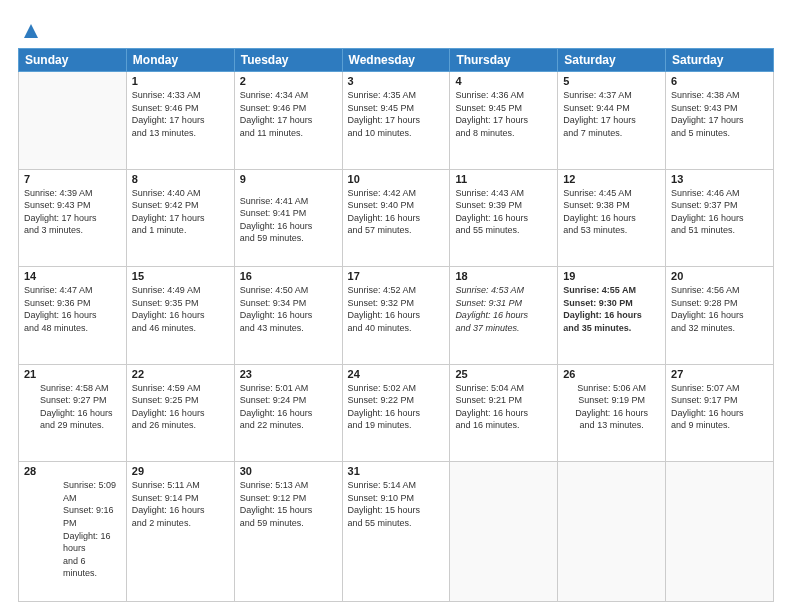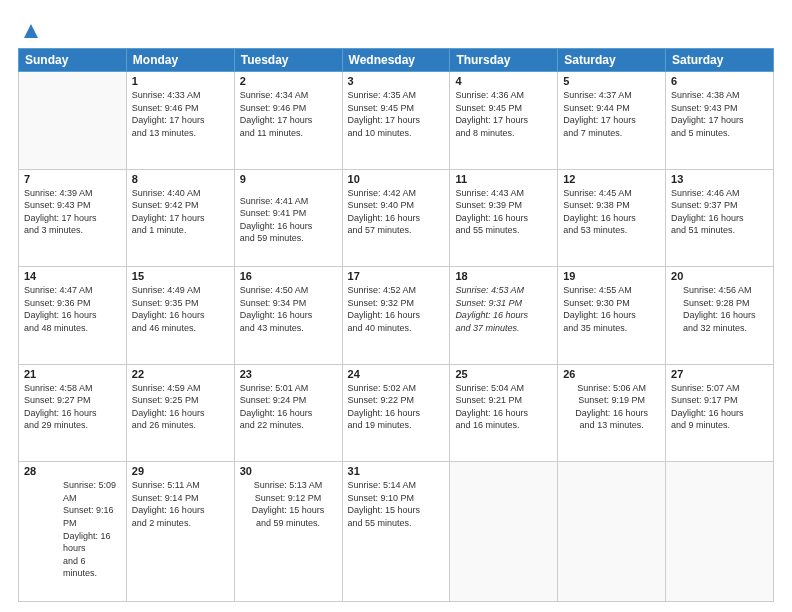--- a/index.html
+++ b/index.html
@@ -256,37 +256,37 @@
           </td>
           <td>
             <div class="day-number">18</div>
             <div class="day-info" style="white-space: pre-line; font-style: italic;">Sunrise: 4:53 AM
 Sunset: 9:31 PM
 Daylight: 16 hours
 and 37 minutes.</div>
           </td>
           <td>
             <div class="day-number">19</div>
-            <div class="day-info" style="white-space: pre-line;">Sunrise: 4:55 AM
+            <div class="day-info" style="white-space: pre-line; font-weight: bold;">Sunrise: 4:55 AM
 Sunset: 9:30 PM
 Daylight: 16 hours
 and 35 minutes.</div>
           </td>
           <td>
             <div class="day-number">20</div>
-            <div class="day-info" style="white-space: pre-line; margin-left: 12px;">Sunrise: 4:56 AM
+            <div class="day-info" style="white-space: pre-line;">Sunrise: 4:56 AM
 Sunset: 9:28 PM
 Daylight: 16 hours
 and 32 minutes.</div>
           </td>
         </tr>
         <tr>
           <td>
             <div class="day-number">21</div>
-            <div class="day-info" style="white-space: pre-line;">Sunrise: 4:58 AM
+            <div class="day-info" style="white-space: pre-line; margin-left: 16px;">Sunrise: 4:58 AM
 Sunset: 9:27 PM
 Daylight: 16 hours
 and 29 minutes.</div>
           </td>
           <td>
             <div class="day-number">22</div>
             <div class="day-info" style="white-space: pre-line;">Sunrise: 4:59 AM
 Sunset: 9:25 PM
 Daylight: 16 hours
 and 26 minutes.</div>
@@ -337,21 +337,21 @@
           </td>
           <td>
             <div class="day-number">29</div>
             <div class="day-info" style="white-space: pre-line;">Sunrise: 5:11 AM
 Sunset: 9:14 PM
 Daylight: 16 hours
 and 2 minutes.</div>
           </td>
           <td>
             <div class="day-number">30</div>
-            <div class="day-info" style="white-space: pre-line; text-align: center;">Sunrise: 5:13 AM
+            <div class="day-info" style="white-space: pre-line;">Sunrise: 5:13 AM
 Sunset: 9:12 PM
 Daylight: 15 hours
 and 59 minutes.</div>
           </td>
           <td>
             <div class="day-number">31</div>
             <div class="day-info" style="white-space: pre-line;">Sunrise: 5:14 AM
 Sunset: 9:10 PM
 Daylight: 15 hours
 and 55 minutes.</div>

